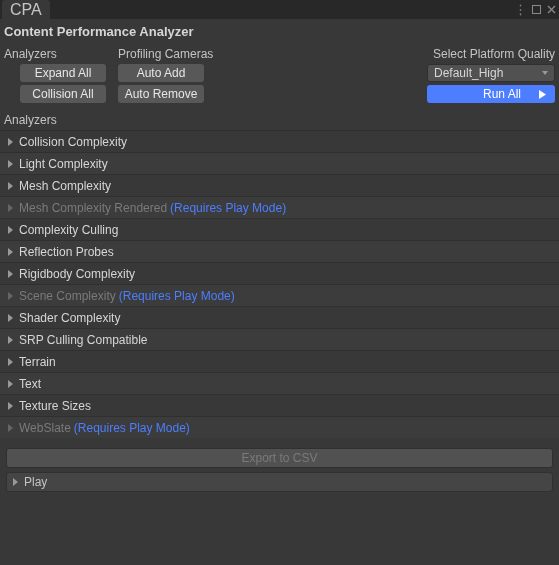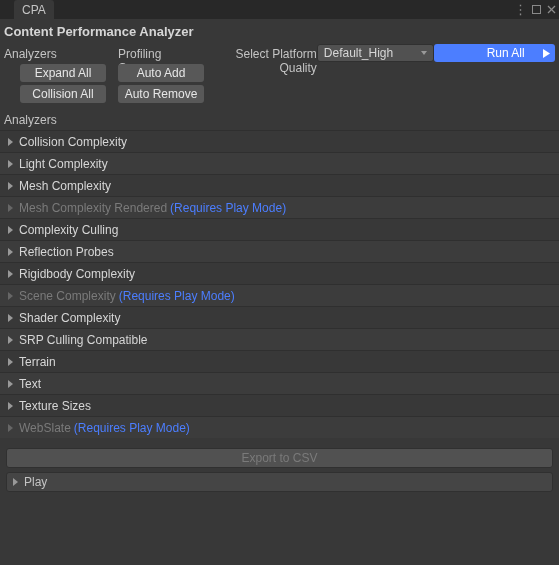--- a/index.html
+++ b/index.html
@@ -17,24 +17,24 @@
     background: #282828;
     display: flex;
     align-items: stretch;
     position: relative;
   }
   .tab {
     background: #383838;
     padding: 2px 8px;
     display: flex;
     align-items: center;
-    font-size: 12px;
+    font-size: 16px;
     border-top-left-radius: 3px;
     border-top-right-radius: 3px;
-    margin-left: 14px;
+    margin-left: 2px;
   }
   .tab-bar-right {
     position: absolute;
     right: 0;
     top: 0;
     display: flex;
     align-items: center;
     height: 19px;
     gap: 4px;
     padding-right: 2px;
@@ -68,21 +68,21 @@
     align-items: center;
     justify-content: center;
     cursor: pointer;
     margin-left: 16px;
   }
   .btn-left { width: 86px; }
   .btn-right-col { width: 86px; margin-left: 12px; }
   .right-group {
     margin-left: auto;
     display: flex;
-    flex-direction: row;
+    flex-direction: column;
   }
   .right-label {
     font-size: 12px;
     text-align: right;
     height: 20px;
     padding: 3px 0;
   }
   .dropdown {
     background: #515151;
     color: #d6d6d6;

